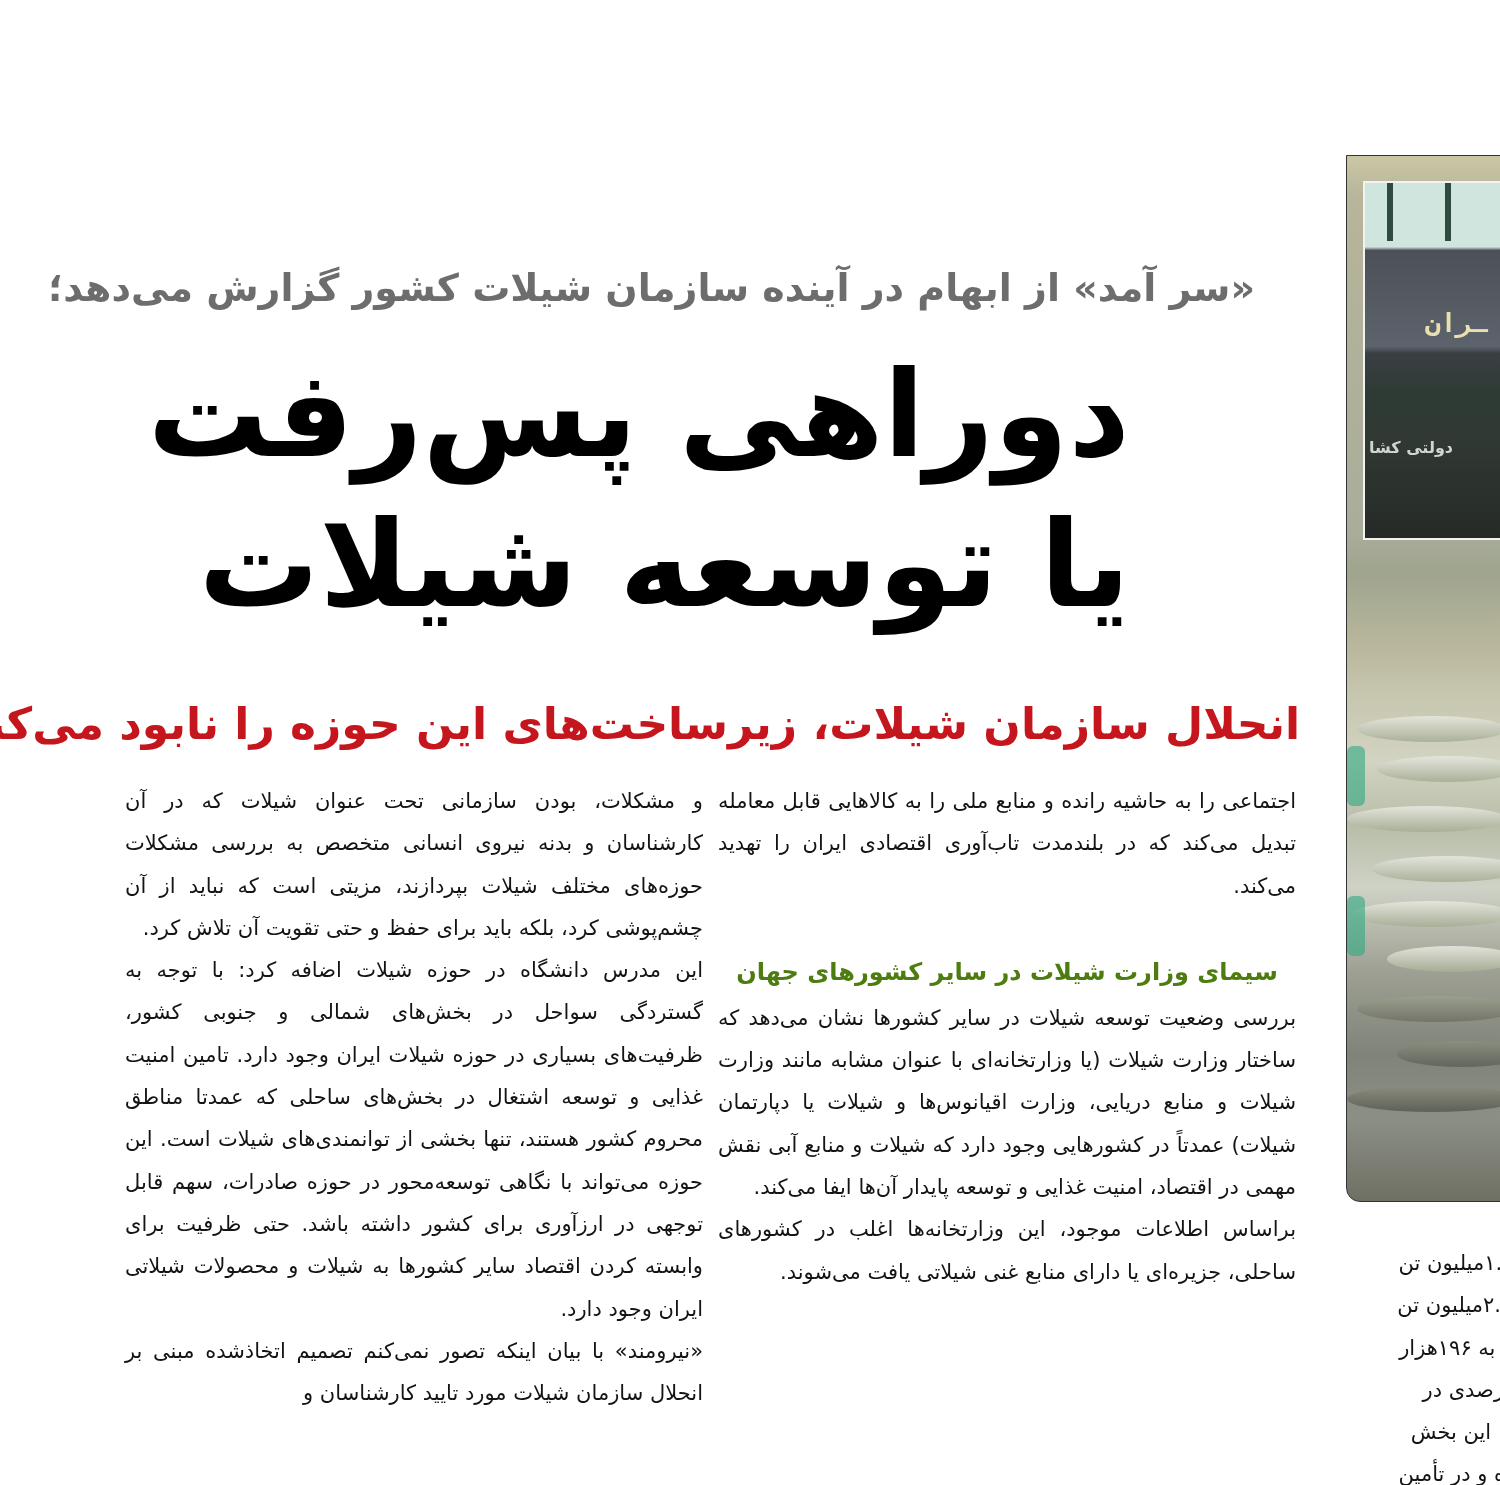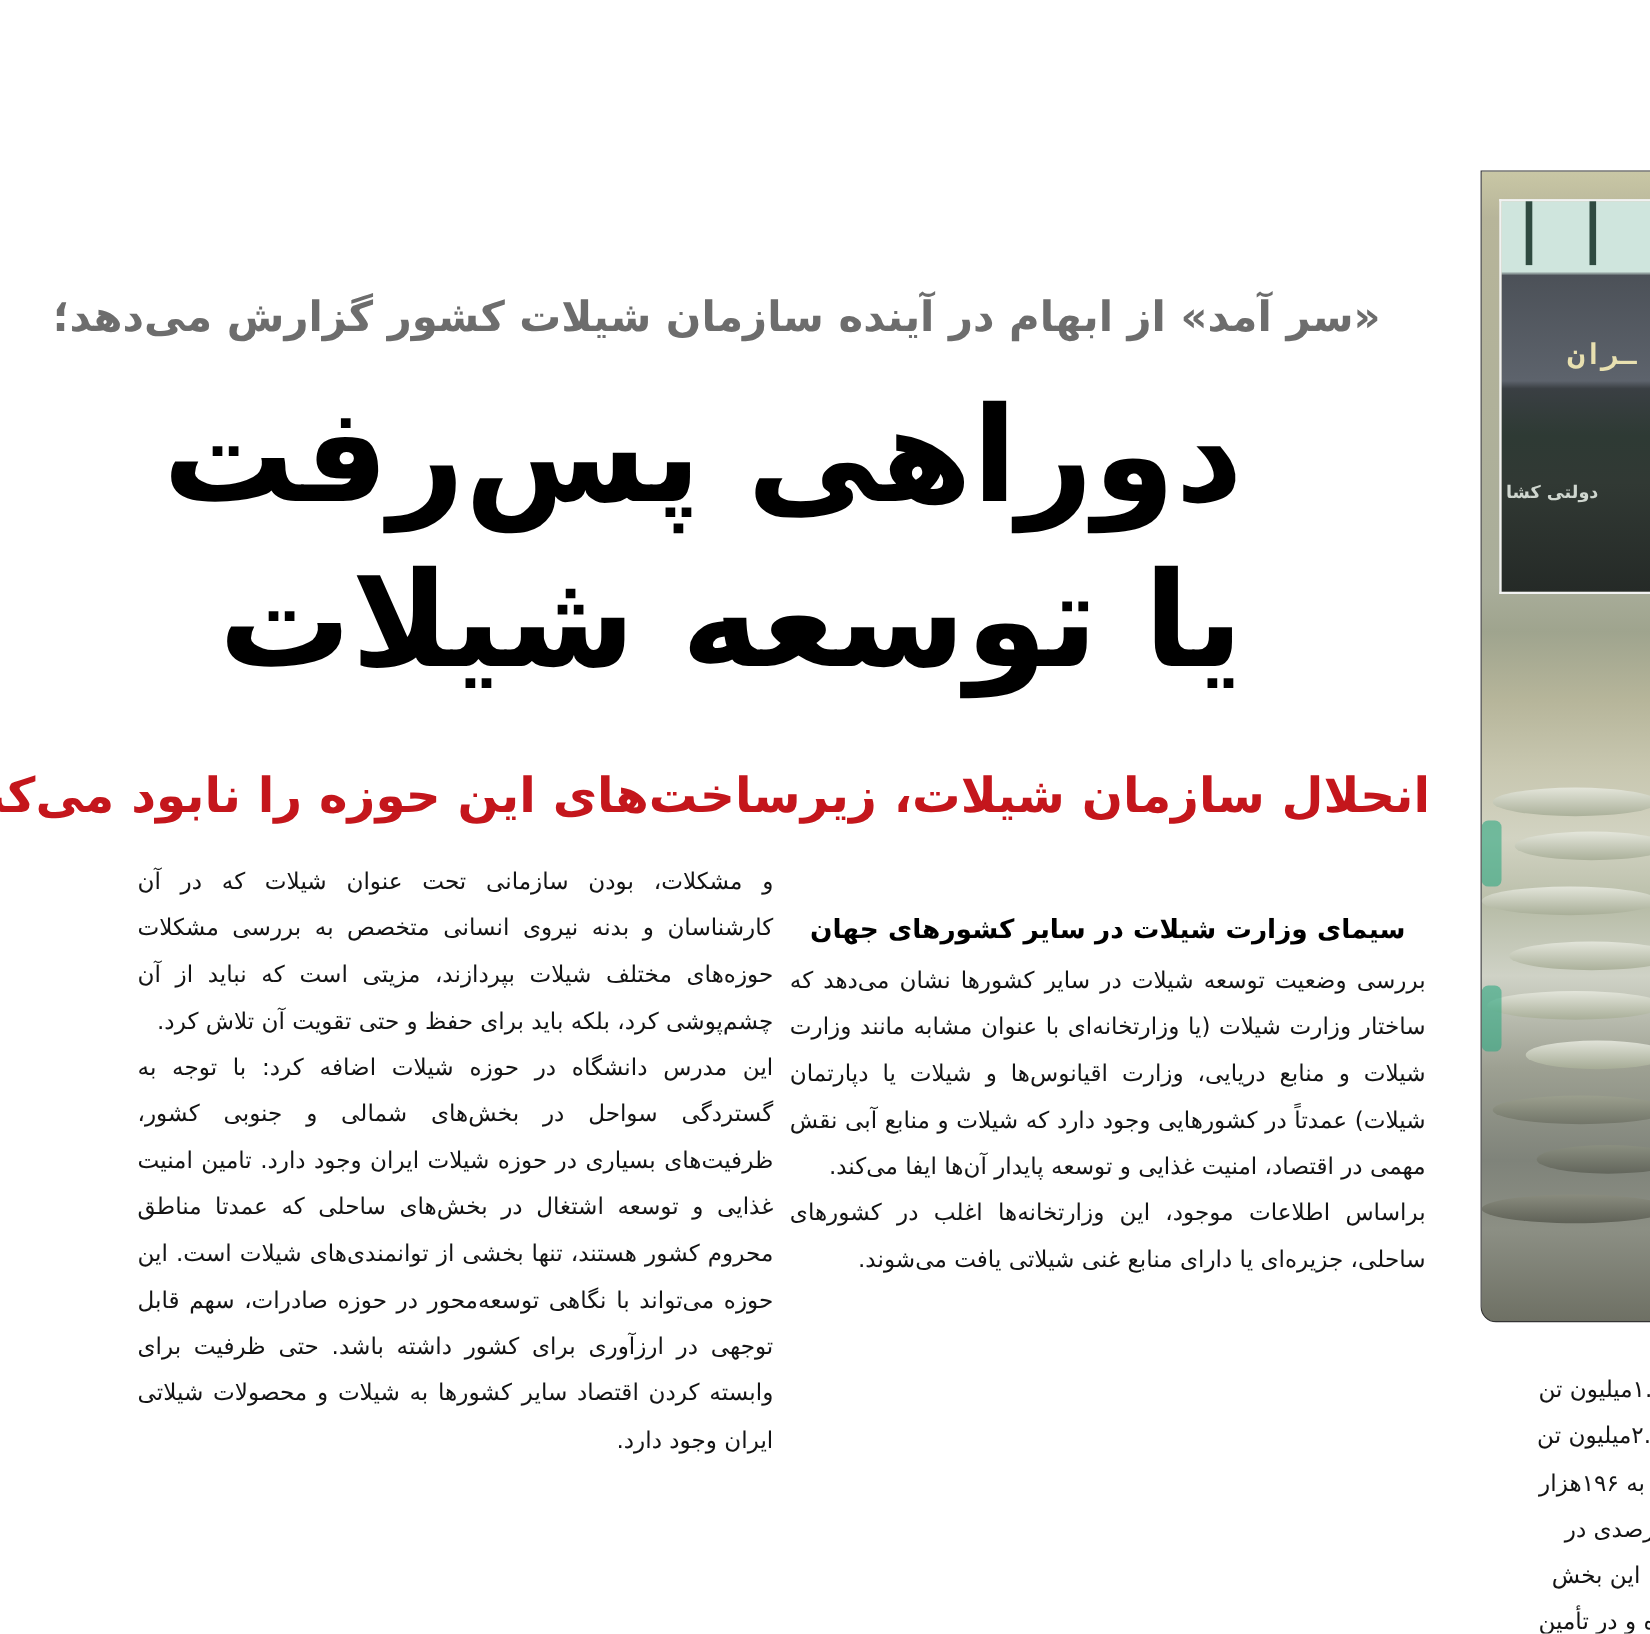--- a/index.html
+++ b/index.html
@@ -35,21 +35,21 @@
   .col {
     position:absolute; direction:rtl; text-align:justify;
     font-family:"DejaVu Sans", sans-serif; font-size:21px; line-height:42.3px; color:#141414;
   }
   .col p { margin:0; }
   .col-right { left:718px; top:780px; width:578px; }
   .col-left  { left:92px;  top:780px; width:578px;margin-left:33px; }
   .col-right .gap { height:40px; }
   .section-heading {
     margin:0 !important; text-align:center; font-weight:bold; font-size:24px;
-    line-height:50px; color:#000000; letter-spacing:-0.5px;
+    line-height:50px; color:#4d7c0f; letter-spacing:-0.5px;
   }
 
   
   .photo {
     position:absolute; left:1346px; top:155px; width:170px; height:1045px;
     border:1.5px solid #333; border-radius:0 0 0 14px; overflow:hidden;
     background:linear-gradient(180deg,#c9c7a5 0%,#b7b59a 4%,#a9ad9a 36%,#9fa48e 40%,#b6b59a 46%,#c8c7b0 52%,#d2d3c2 58%,#b8bda8 64%,#cfd2c6 70%,#9da092 78%,#7f837a 86%,#8c8f84 92%,#6e7064 100%);
   }
   .photo-inset {
     position:absolute; left:16px; top:25px; width:160px; height:355px;
@@ -85,29 +85,31 @@
   <div class="kicker">«سر آمد» از ابهام در آینده سازمان شیلات کشور گزارش می‌دهد؛</div>
 
   <div class="headline">
     <div>دوراهی پس‌رفت</div>
     <div>یا توسعه شیلات</div>
   </div>
 
   <div class="subhead">انحلال سازمان شیلات، زیرساخت‌های این حوزه را نابود می‌کند</div>
 
   <div class="col col-right">
+    <p>اجتماعی را به حاشیه رانده و منابع ملی را به کالاهایی قابل معامله تبدیل می‌کند که در بلندمدت تاب‌آوری اقتصادی ایران را تهدید می‌کند.</p>
     <div class="gap"></div>
     <p class="section-heading">سیمای وزارت شیلات در سایر کشورهای جهان</p>
     <p>بررسی وضعیت توسعه شیلات در سایر کشورها نشان می‌دهد که ساختار وزارت شیلات (یا وزارتخانه‌ای با عنوان مشابه مانند وزارت شیلات و منابع دریایی، وزارت اقیانوس‌ها و شیلات یا دپارتمان شیلات) عمدتاً در کشورهایی وجود دارد که شیلات و منابع آبی نقش مهمی در اقتصاد، امنیت غذایی و توسعه پایدار آن‌ها ایفا می‌کند.</p>
     <p>براساس اطلاعات موجود، این وزارتخانه‌ها اغلب در کشورهای ساحلی، جزیره‌ای یا دارای منابع غنی شیلاتی یافت می‌شوند.</p>
   </div>
 
   <div class="col col-left">
     <p>و مشکلات، بودن سازمانی تحت عنوان شیلات که در آن کارشناسان و بدنه نیروی انسانی متخصص به بررسی مشکلات حوزه‌های مختلف شیلات بپردازند، مزیتی است که نباید از آن چشم‌پوشی کرد، بلکه باید برای حفظ و حتی تقویت آن تلاش کرد.</p>
     <p>این مدرس دانشگاه در حوزه شیلات اضافه کرد: با توجه به گستردگی سواحل در بخش‌های شمالی و جنوبی کشور، ظرفیت‌های بسیاری در حوزه شیلات ایران وجود دارد. تامین امنیت غذایی و توسعه اشتغال در بخش‌های ساحلی که عمدتا مناطق محروم کشور هستند، تنها بخشی از توانمندی‌های شیلات است. این حوزه می‌تواند با نگاهی توسعه‌محور در حوزه صادرات، سهم قابل توجهی در ارزآوری برای کشور داشته باشد. حتی ظرفیت برای وابسته کردن اقتصاد سایر کشورها به شیلات و محصولات شیلاتی ایران وجود دارد.</p>
+    <p>«نیرومند» با بیان اینکه تصور نمی‌کنم تصمیم اتخاذشده مبنی بر انحلال سازمان شیلات مورد تایید کارشناسان و</p>
   </div>
 
   <div class="photo">
     <div class="photo-inset">
       <div class="bar" style="left:22px"></div>
       <div class="bar" style="left:80px"></div>
 
       <div class="sign">ـران</div>
       <div class="sign2">دولتی کشا</div>
     </div>

